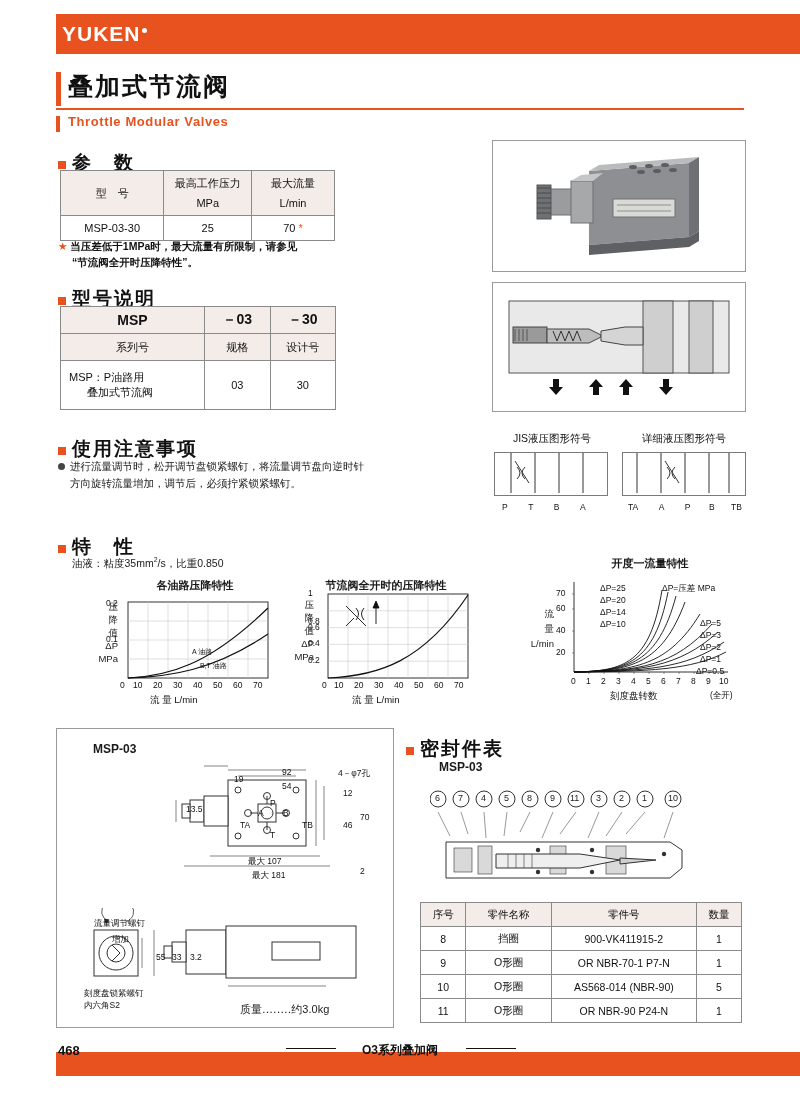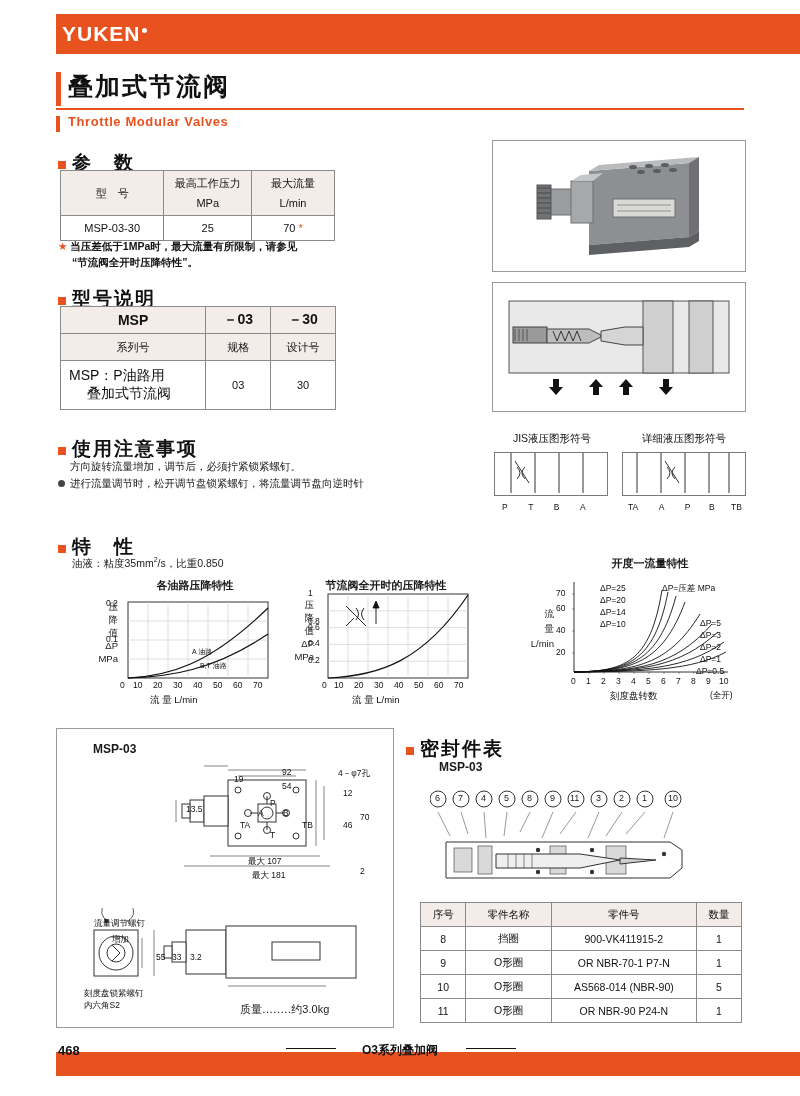--- a/index.html
+++ b/index.html
@@ -34,21 +34,21 @@
   .spec{position:absolute;left:60px;top:170px;width:275px;}
   .spec td,.spec th{height:20px;text-align:center;}
 
   .note{position:absolute;left:58px;top:238px;width:320px;font-size:10.5px;line-height:16px;color:#111;font-weight:bold;}
   .star{color:#e8521f;}
 
   .model{position:absolute;left:60px;top:306px;width:276px;}
   .model td{height:22px;}
   .model .hdrow td{background:#f3ece9;font-weight:bold;font-size:14px;}
   .model .lbl{background:#f3ece9;}
-  .model .leftcell{text-align:left;padding-left:8px;font-size:14px;}
+  .model .leftcell{text-align:left;padding-left:8px;font-size:11px;}
 
   .cautions{position:absolute;left:58px;top:458px;width:330px;font-size:10.5px;line-height:17px;}
   .bullet{display:inline-block;width:7px;height:7px;border-radius:50%;background:#444;margin-right:5px;}
 
   .oil{position:absolute;left:72px;top:556px;font-size:10.5px;}
   .oil sup{font-size:7px;}
 
   
   .box{position:absolute;border:1px solid #9a9a9a;background:#fff;}
   .photo1{left:492px;top:140px;width:252px;height:130px;}
@@ -148,22 +148,22 @@
       <td>03</td>
       <td>30</td>
     </tr>
   </tbody>
     </table>
 
   <div class="sec" style="left:58px;top:436px;">
     <span class="sq"></span><span>使用注意事项</span>
   </div>
   <div class="cautions">
+    <div><span class="bullet"></span><span>进行流量调节时，松开调节盘锁紧螺钉，将流量调节盘向逆时针</span></div>
     <div style="padding-left:12px;">方向旋转流量增加，调节后，必须拧紧锁紧螺钉。</div>
-    <div><span class="bullet"></span><span>进行流量调节时，松开调节盘锁紧螺钉，将流量调节盘向逆时针</span></div>
   </div>
 
   <div class="sec" style="left:58px;top:534px;">
     <span class="sq"></span><span>特　性</span>
   </div>
   <div class="oil">
     <span>油液：粘度35mm</span><sup>2</sup><span>/s，比重0.850</span>
   </div>
 
   <div class="box photo1">

